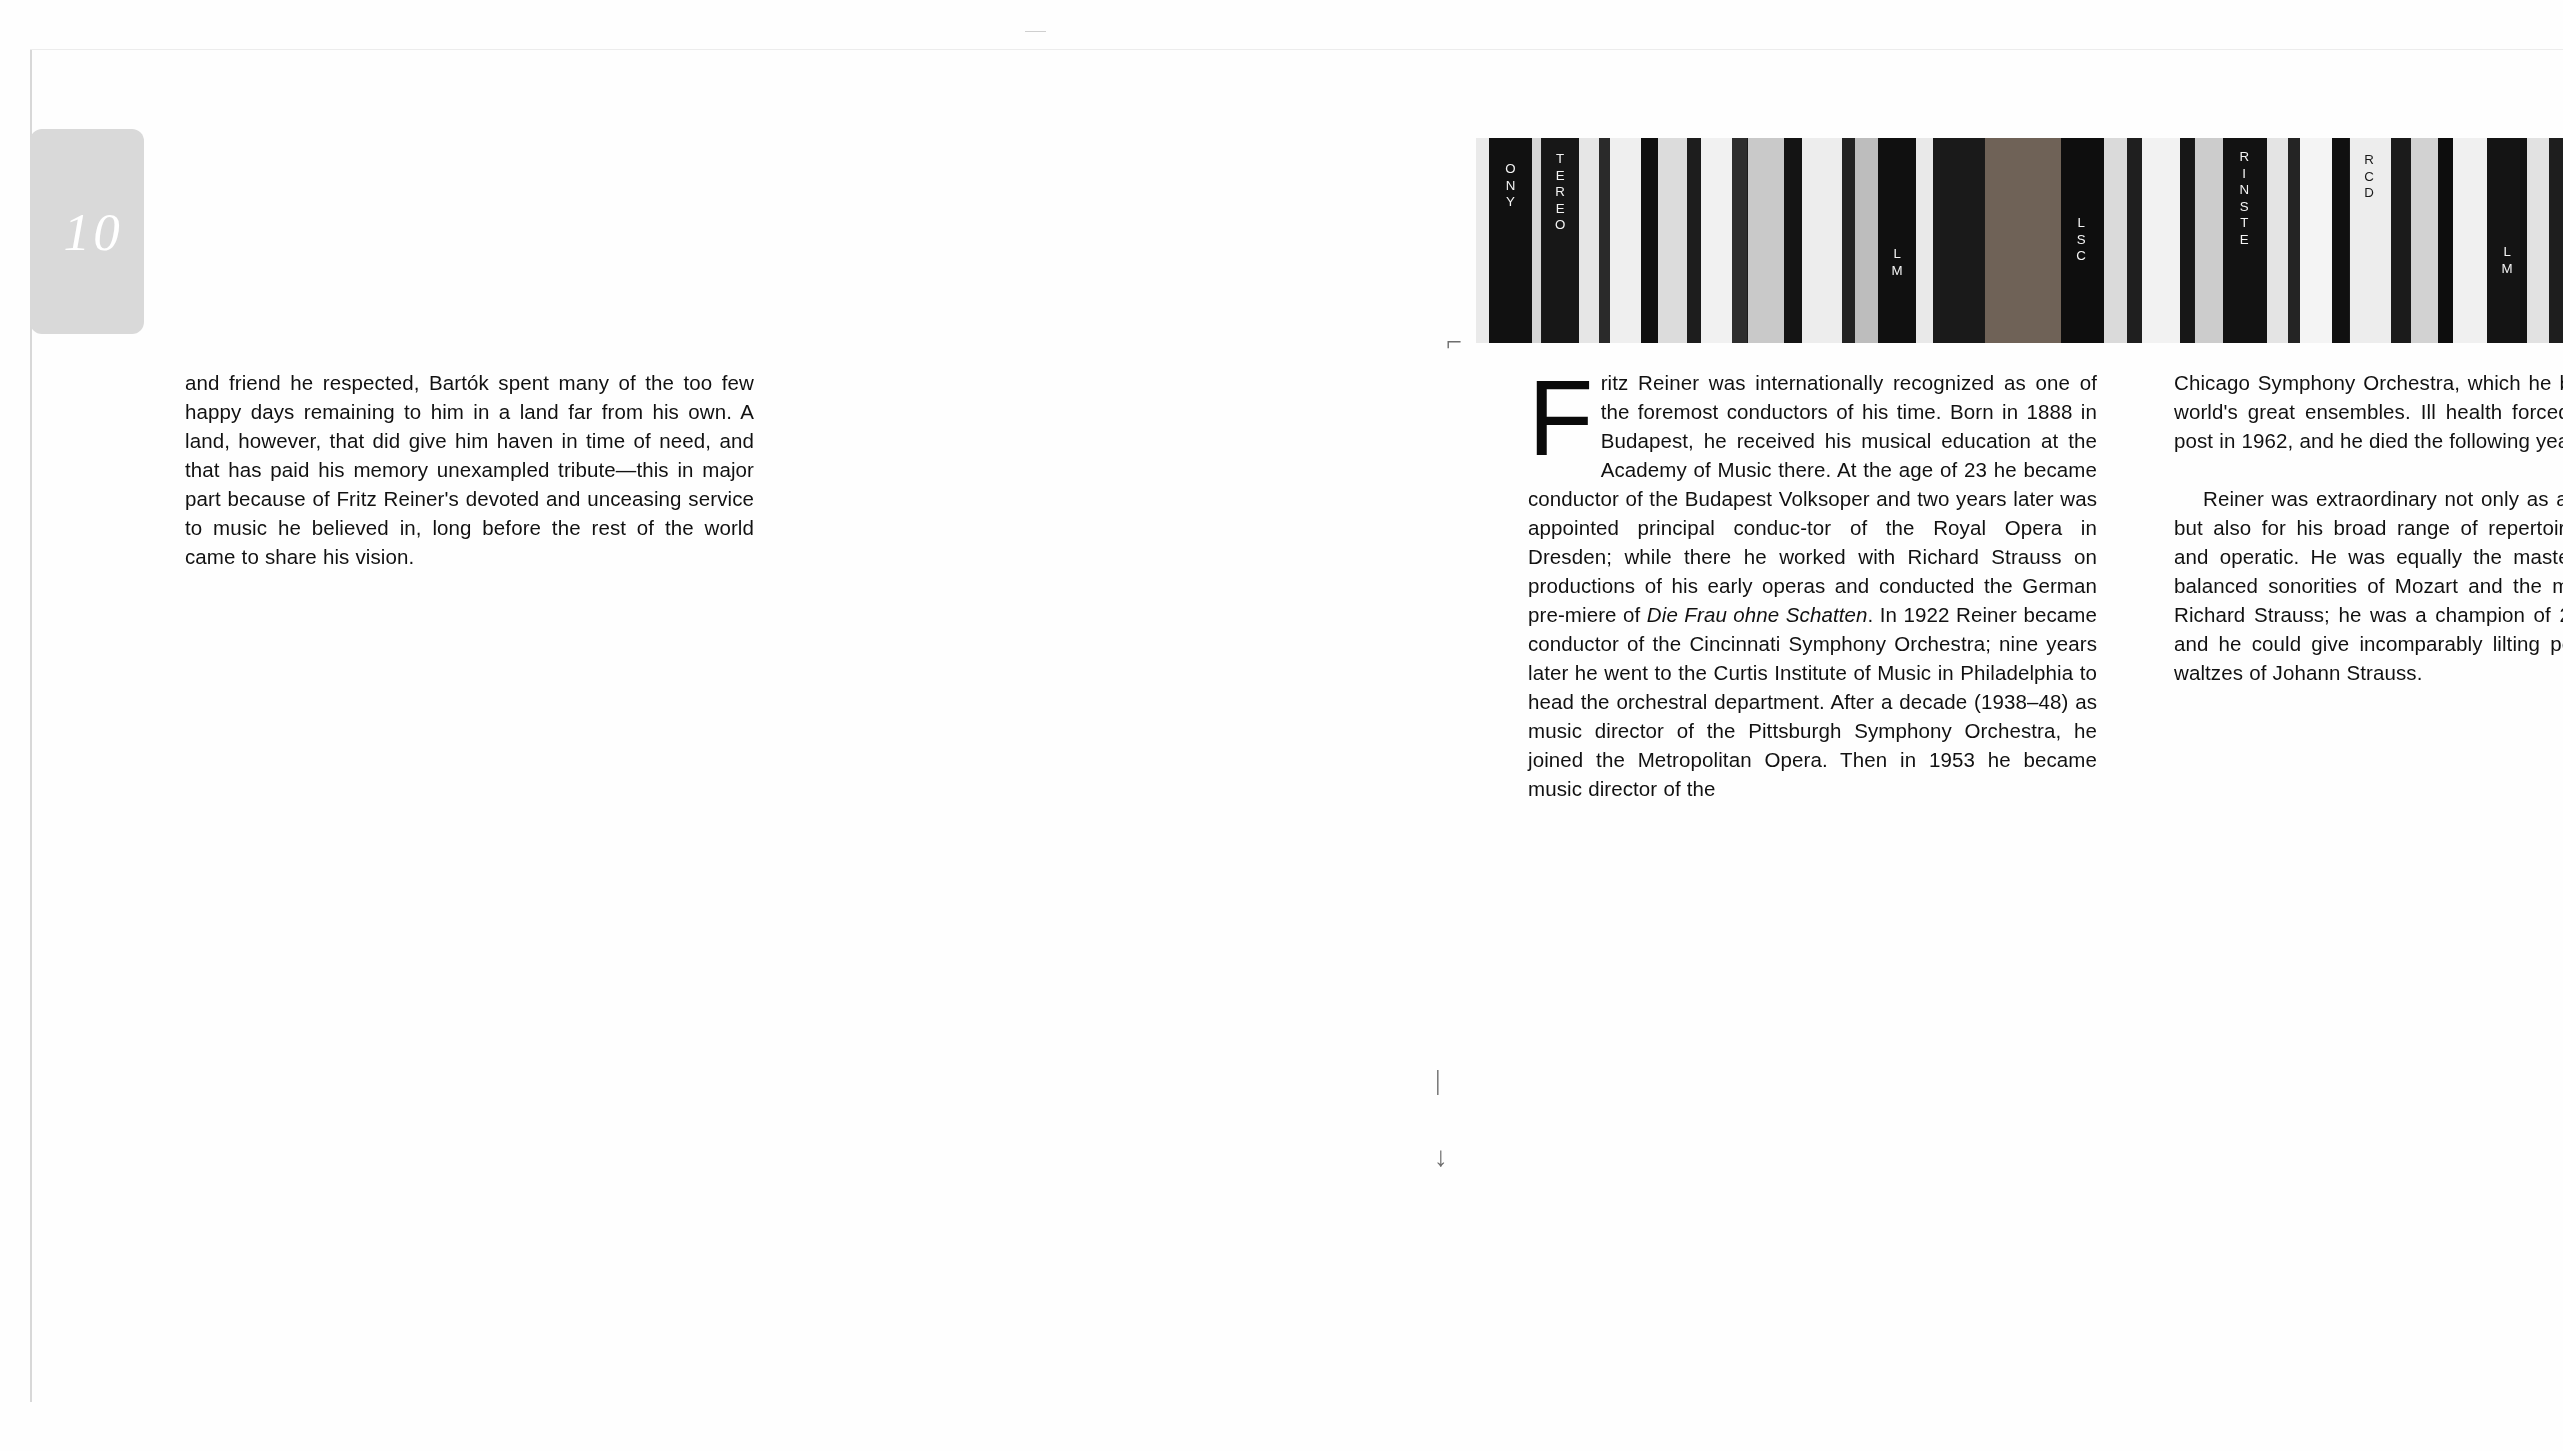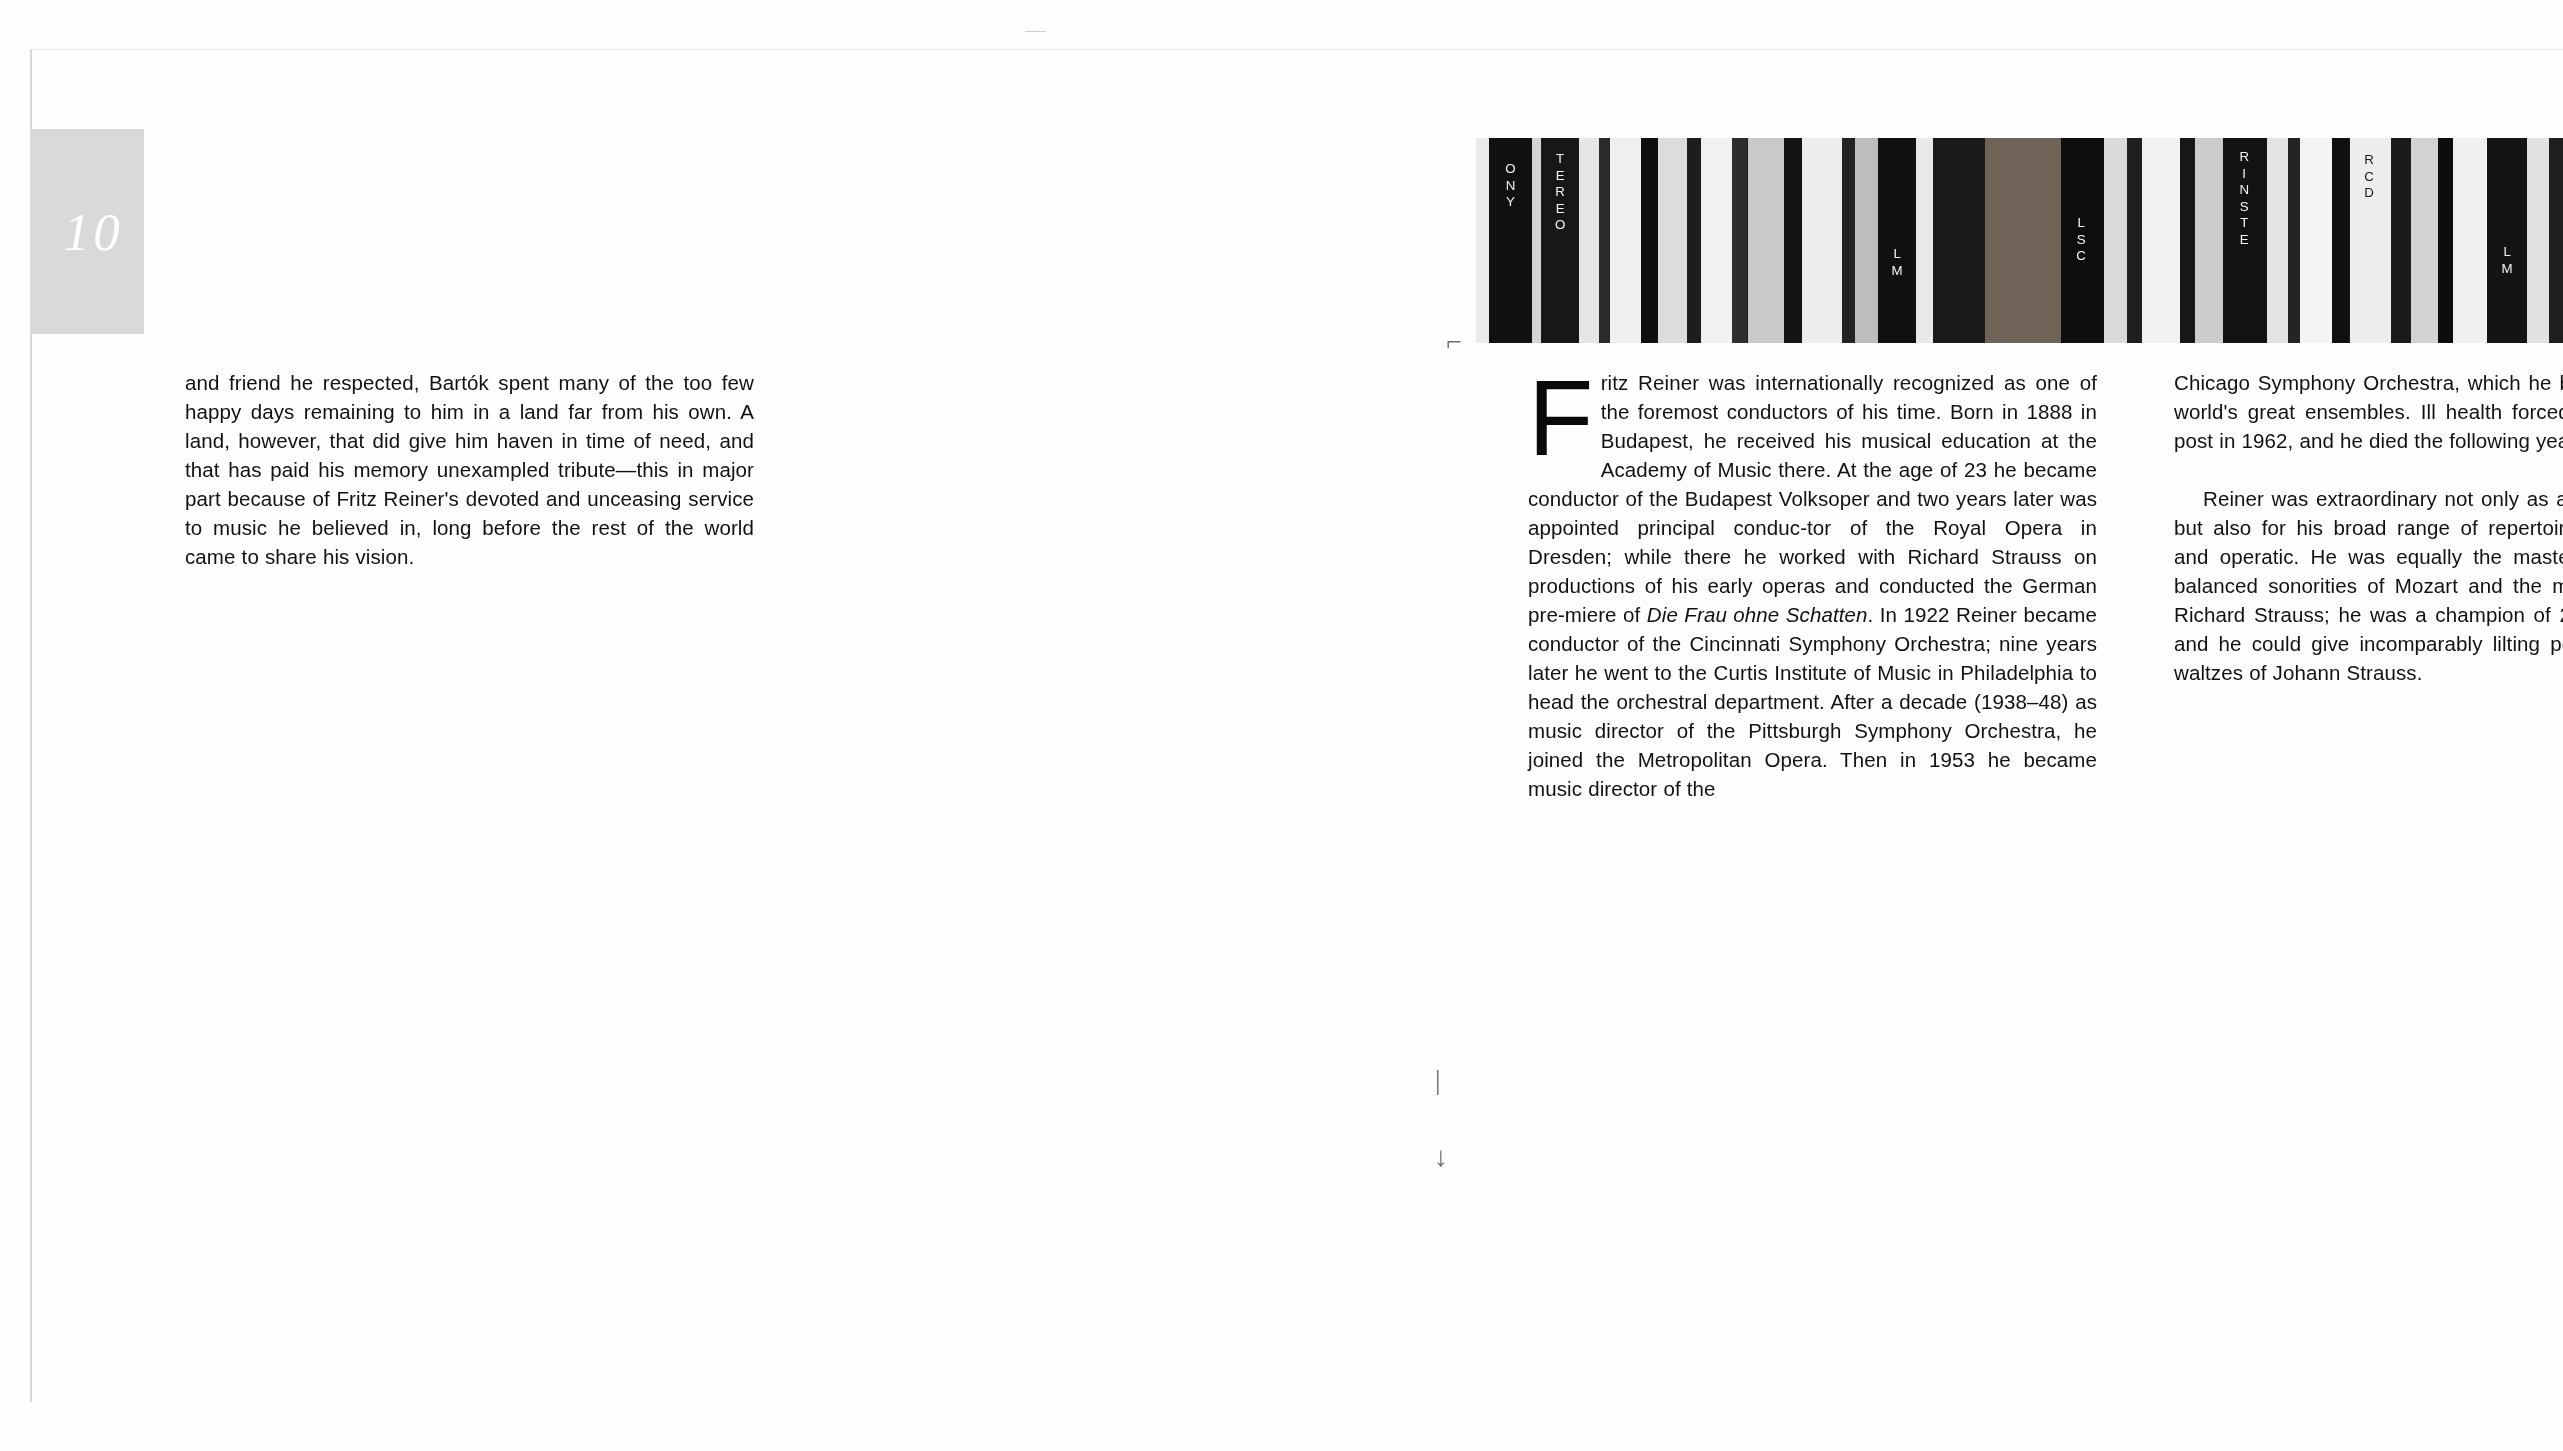--- a/index.html
+++ b/index.html
@@ -50,20 +50,21 @@
     position: absolute;
     background: #d9d9d9;
     display: flex;
     align-items: center;
     justify-content: center;
     color: #ffffff;
     font-family: "Liberation Serif", serif;
     font-style: italic;
     font-weight: 400;
     letter-spacing: 3.1px;
+    border-radius: 12px;
   }
   .folio-left {
     left: 30px;
     top: 129px;
     width: 114px;
     height: 205px;
     font-size: 53px;
     padding-left: 12.3px;
     box-sizing: border-box;
   }

